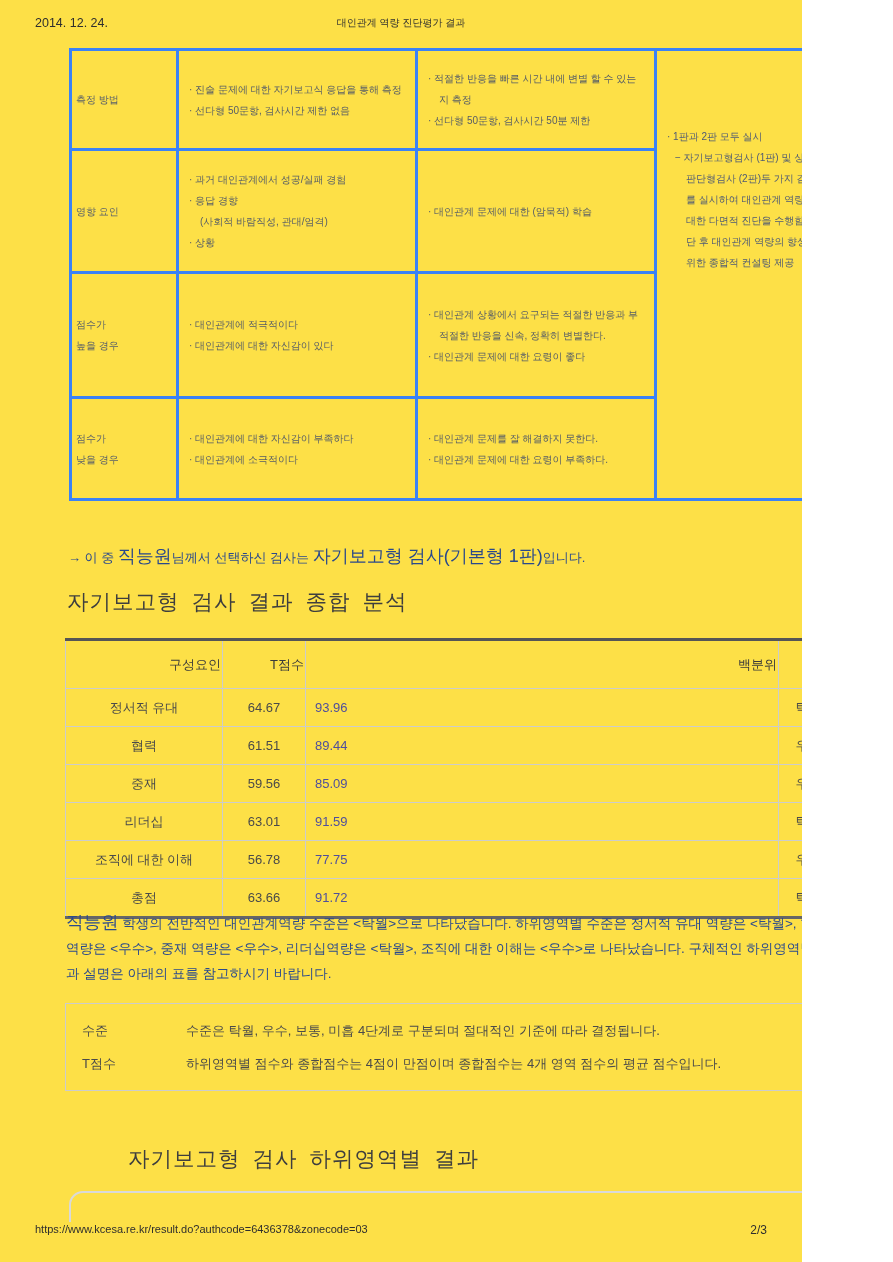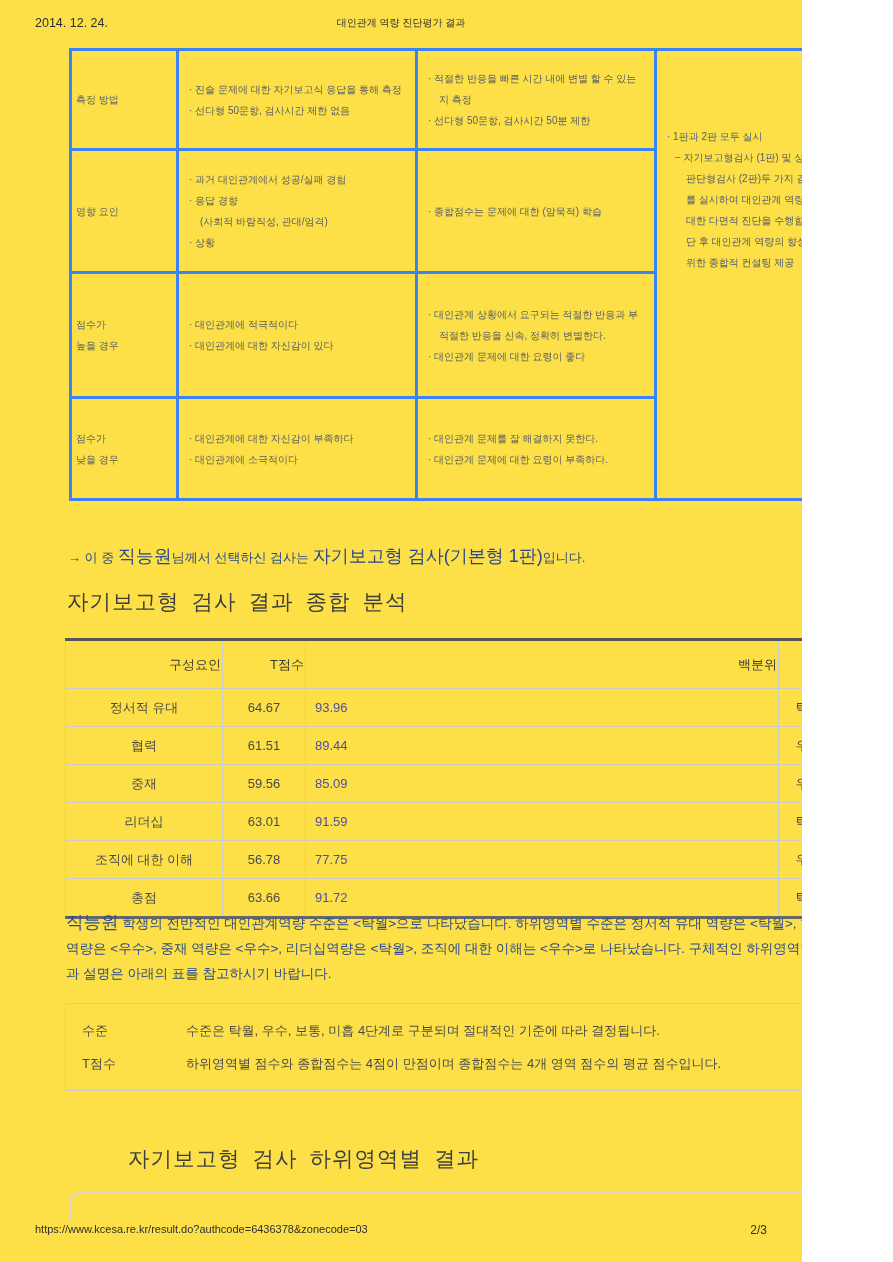--- a/index.html
+++ b/index.html
@@ -91,21 +91,21 @@
     </tr>
     <tr style="height:123px">
       <td class="lbl">영향 요인</td>
       <td>
             <div class="line">· 과거 대인관계에서 성공/실패 경험</div>
             <div class="line">· 응답 경향
 (사회적 바람직성, 관대/엄격)</div>
             <div class="line">· 상황</div>
           </td>
       <td>
-            <div class="line">· 종합점수는 문제에 대한 (암묵적) 학습</div>
+            <div class="line">· 대인관계 문제에 대한 (암묵적) 학습</div>
           </td>
     </tr>
     <tr style="height:125px">
       <td class="lbl">점수가
 높을 경우</td>
       <td>
             <div class="line">· 대인관계에 적극적이다</div>
             <div class="line">· 대인관계에 대한 자신감이 있다</div>
           </td>
       <td>

